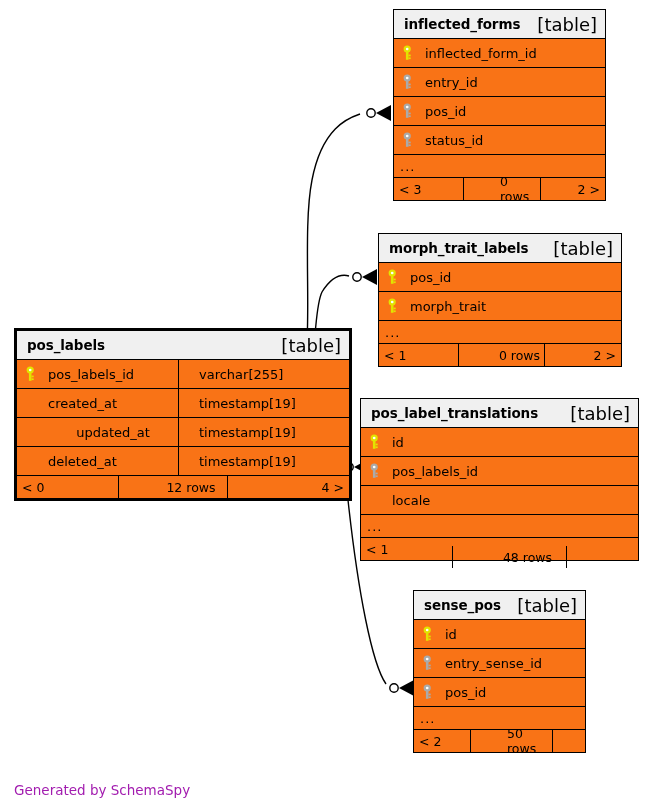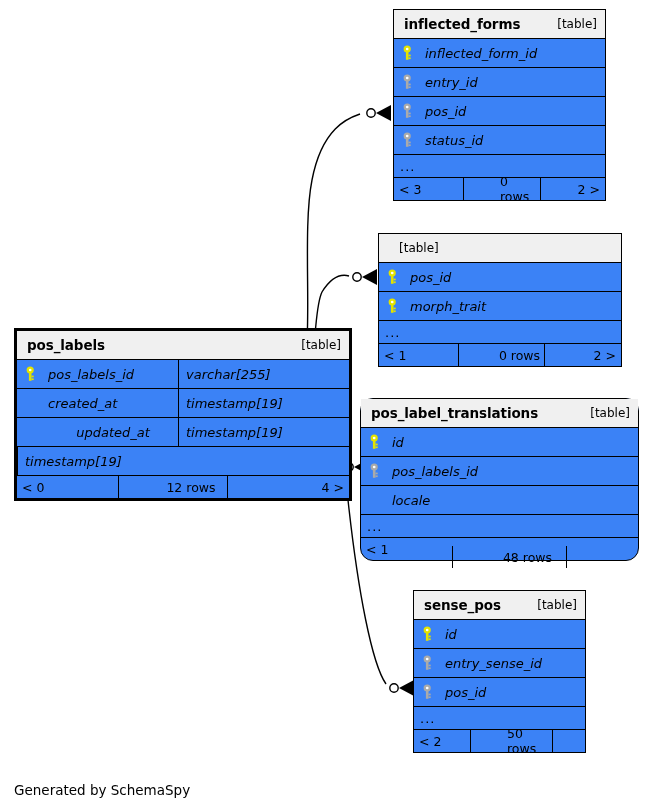--- a/index.html
+++ b/index.html
@@ -25,21 +25,21 @@
     left: 0; top: 0;
     width: 655px;
     height: 811px;
     pointer-events: none;
   }
 
   
   .table-card {
     position: absolute;
     box-sizing: border-box;
-    background: #3b82f6;
+    background: #f97316;
     border: 1px solid #000000;
     font-size: 13px;
     color: #000000;
   }
   .table-card.focus {
     border: 3px solid #000000;
   }
   .tbl-header {
     box-sizing: border-box;
     height: 29px;
@@ -50,49 +50,48 @@
     justify-content: space-between;
     padding: 0 8px 0 10px;
     white-space: nowrap;
   }
   .tbl-name {
     font-weight: bold;
     font-size: 13.5px;
     letter-spacing: -0.1px;
   }
   .tbl-kind {
-    font-size: 12px;
+    font-size: 18px;
     color: #000000;
     padding-left: 10px;
   }
   .tbl-row {
     box-sizing: border-box;
     height: 29px;
     border-bottom: 1px solid #000000;
     display: flex;
     align-items: center;
     white-space: nowrap;
-    font-style: italic;
   }
   .col-left {
     flex: 1 1 auto;
     display: flex;
     align-items: center;
     height: 100%;
     box-sizing: border-box;
     padding-left: 8px;
     overflow: hidden;
   }
   .col-type {
     flex: 0 0 auto;
     box-sizing: border-box;
     height: 100%;
     display: flex;
     align-items: center;
-    padding-left: 7px;
+    padding-left: 20px;
     border-left: 1px solid #000000;
   }
   .keyslot {
     flex: 0 0 auto;
     width: 14px;
     height: 16px;
     margin-right: 9px;
     display: inline-block;
     position: relative;
   }
@@ -138,21 +137,21 @@
     justify-content: flex-end;
     padding-right: 5px;
   }
 
   
   .key-svg { display: block; }
 
   .caption {
     position: absolute;
     font-size: 13.5px;
-    color: #000000;
+    color: #a21caf;
     white-space: nowrap;
   }
 </style>
 </head>
 <body>
 
 <div id="canvas">
 
   <svg id="edges" viewBox="0 0 655 811" xmlns="http://www.w3.org/2000/svg">
       <g>
@@ -206,20 +205,24 @@
           <div class="col-type" style="flex: 0 0 114px;">timestamp[19]</div>
         </div>
         <div class="tbl-row">
           <div class="col-left" style="flex: 0 0 161px; justify-content: center;">
             <span class="keyslot blank"></span>
             <span class="colname">updated_at</span>
           </div>
           <div class="col-type" style="flex: 0 0 114px;">timestamp[19]</div>
         </div>
         <div class="tbl-row">
+          <div class="col-left" style="flex: 0 0 161px;">
+            <span class="keyslot blank"></span>
+            <span class="colname">deleted_at</span>
+          </div>
           <div class="col-type" style="flex: 0 0 114px;">timestamp[19]</div>
         </div>
         <div class="footer-row">
           <div class="foot-cell foot-left" style="flex: 0 0 88px;">&lt; 0</div>
           <div class="foot-cell foot-mid" style="flex: 0 0 110px; margin-left: 13px;">12 rows</div>
           <div class="foot-cell foot-right" style="flex: 1 1 auto;">4 &gt;</div>
         </div>
       </div>
       <div class="table-card" style="left: 393px; top: 9px; width: 213px;">
         <div class="tbl-header">
@@ -284,20 +287,21 @@
         </div>
         <div class="ellipsis-row">...</div>
         <div class="footer-row">
           <div class="foot-cell foot-left" style="flex: 0 0 69px;">&lt; 3</div>
           <div class="foot-cell foot-mid" style="flex: 0 0 78px;">0 rows</div>
           <div class="foot-cell foot-right" style="flex: 1 1 auto;">2 &gt;</div>
         </div>
       </div>
       <div class="table-card" style="left: 378px; top: 233px; width: 244px;">
         <div class="tbl-header">
+          <span class="tbl-name">morph_trait_labels</span>
           <span class="tbl-kind">[table]</span>
         </div>
         <div class="tbl-row">
           <div class="col-left">
             <span class="keyslot">
               <svg class="key-svg" width="11" height="16" viewBox="0 0 11 16" xmlns="http://www.w3.org/2000/svg">
                 <circle cx="5.2" cy="4" r="3.6" fill="#e3e300"></circle>
                 <circle cx="5.2" cy="4" r="1.35" fill="#ffffff"></circle>
                 <rect x="3.9" y="6.4" width="2.6" height="8.4" fill="#e3e300"></rect>
                 <rect x="6.5" y="9.6" width="2.2" height="1.7" fill="#e3e300"></rect>
@@ -321,21 +325,21 @@
             <span class="colname">morph_trait</span>
           </div>
         </div>
         <div class="ellipsis-row">...</div>
         <div class="footer-row">
           <div class="foot-cell foot-left" style="flex: 0 0 79px;">&lt; 1</div>
           <div class="foot-cell foot-mid" style="flex: 0 0 87px;">0 rows</div>
           <div class="foot-cell foot-right" style="flex: 1 1 auto;">2 &gt;</div>
         </div>
       </div>
-      <div class="table-card" style="left: 360px; top: 398px; width: 279px; border-radius: 13px;">
+      <div class="table-card" style="left: 360px; top: 398px; width: 279px;">
         <div class="tbl-header">
           <span class="tbl-name">pos_label_translations</span>
           <span class="tbl-kind">[table]</span>
         </div>
         <div class="tbl-row">
           <div class="col-left">
             <span class="keyslot">
               <svg class="key-svg" width="11" height="16" viewBox="0 0 11 16" xmlns="http://www.w3.org/2000/svg">
                 <circle cx="5.2" cy="4" r="3.6" fill="#e3e300"></circle>
                 <circle cx="5.2" cy="4" r="1.35" fill="#ffffff"></circle>

